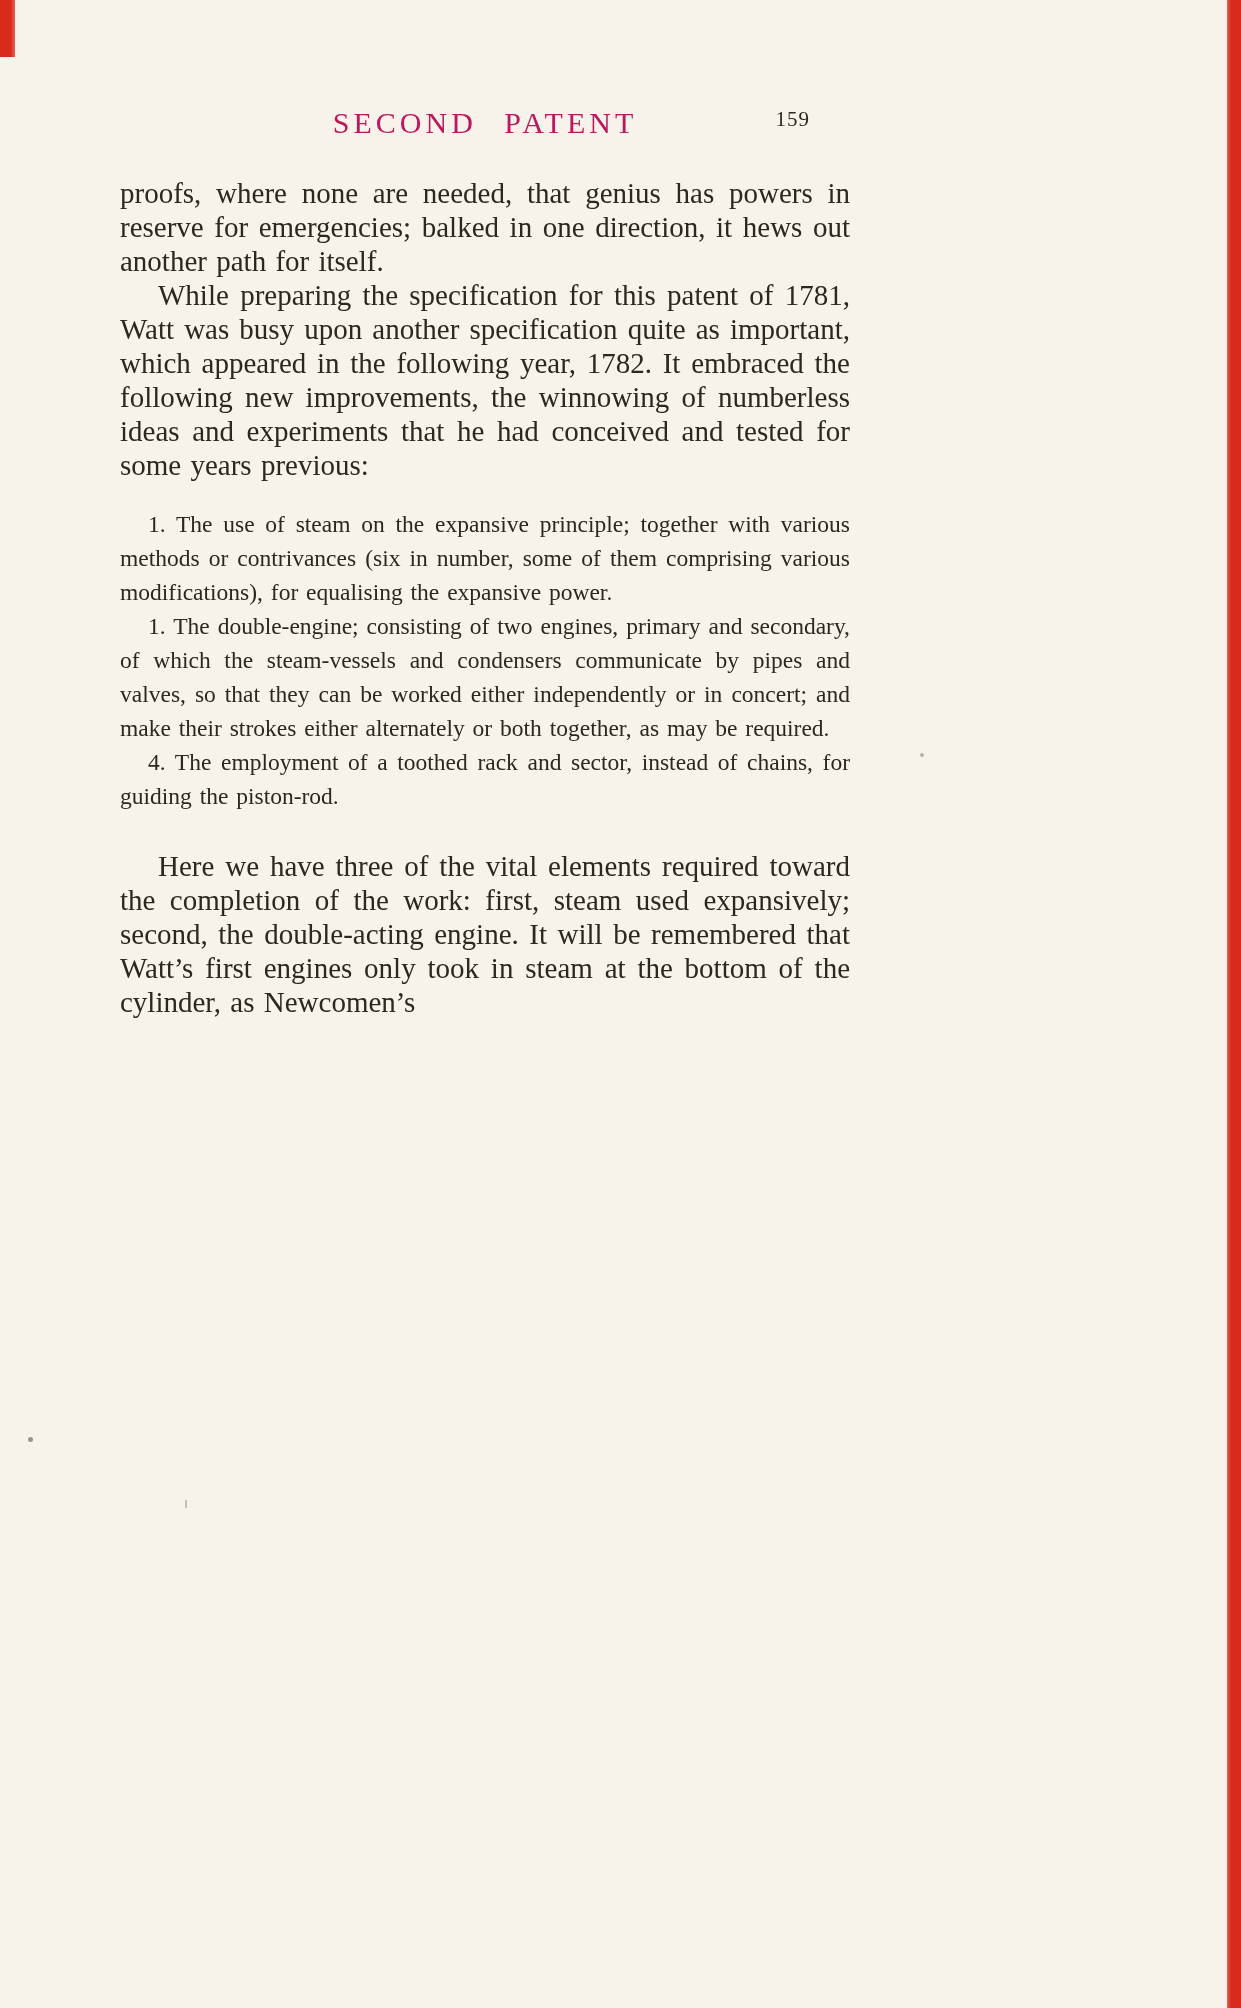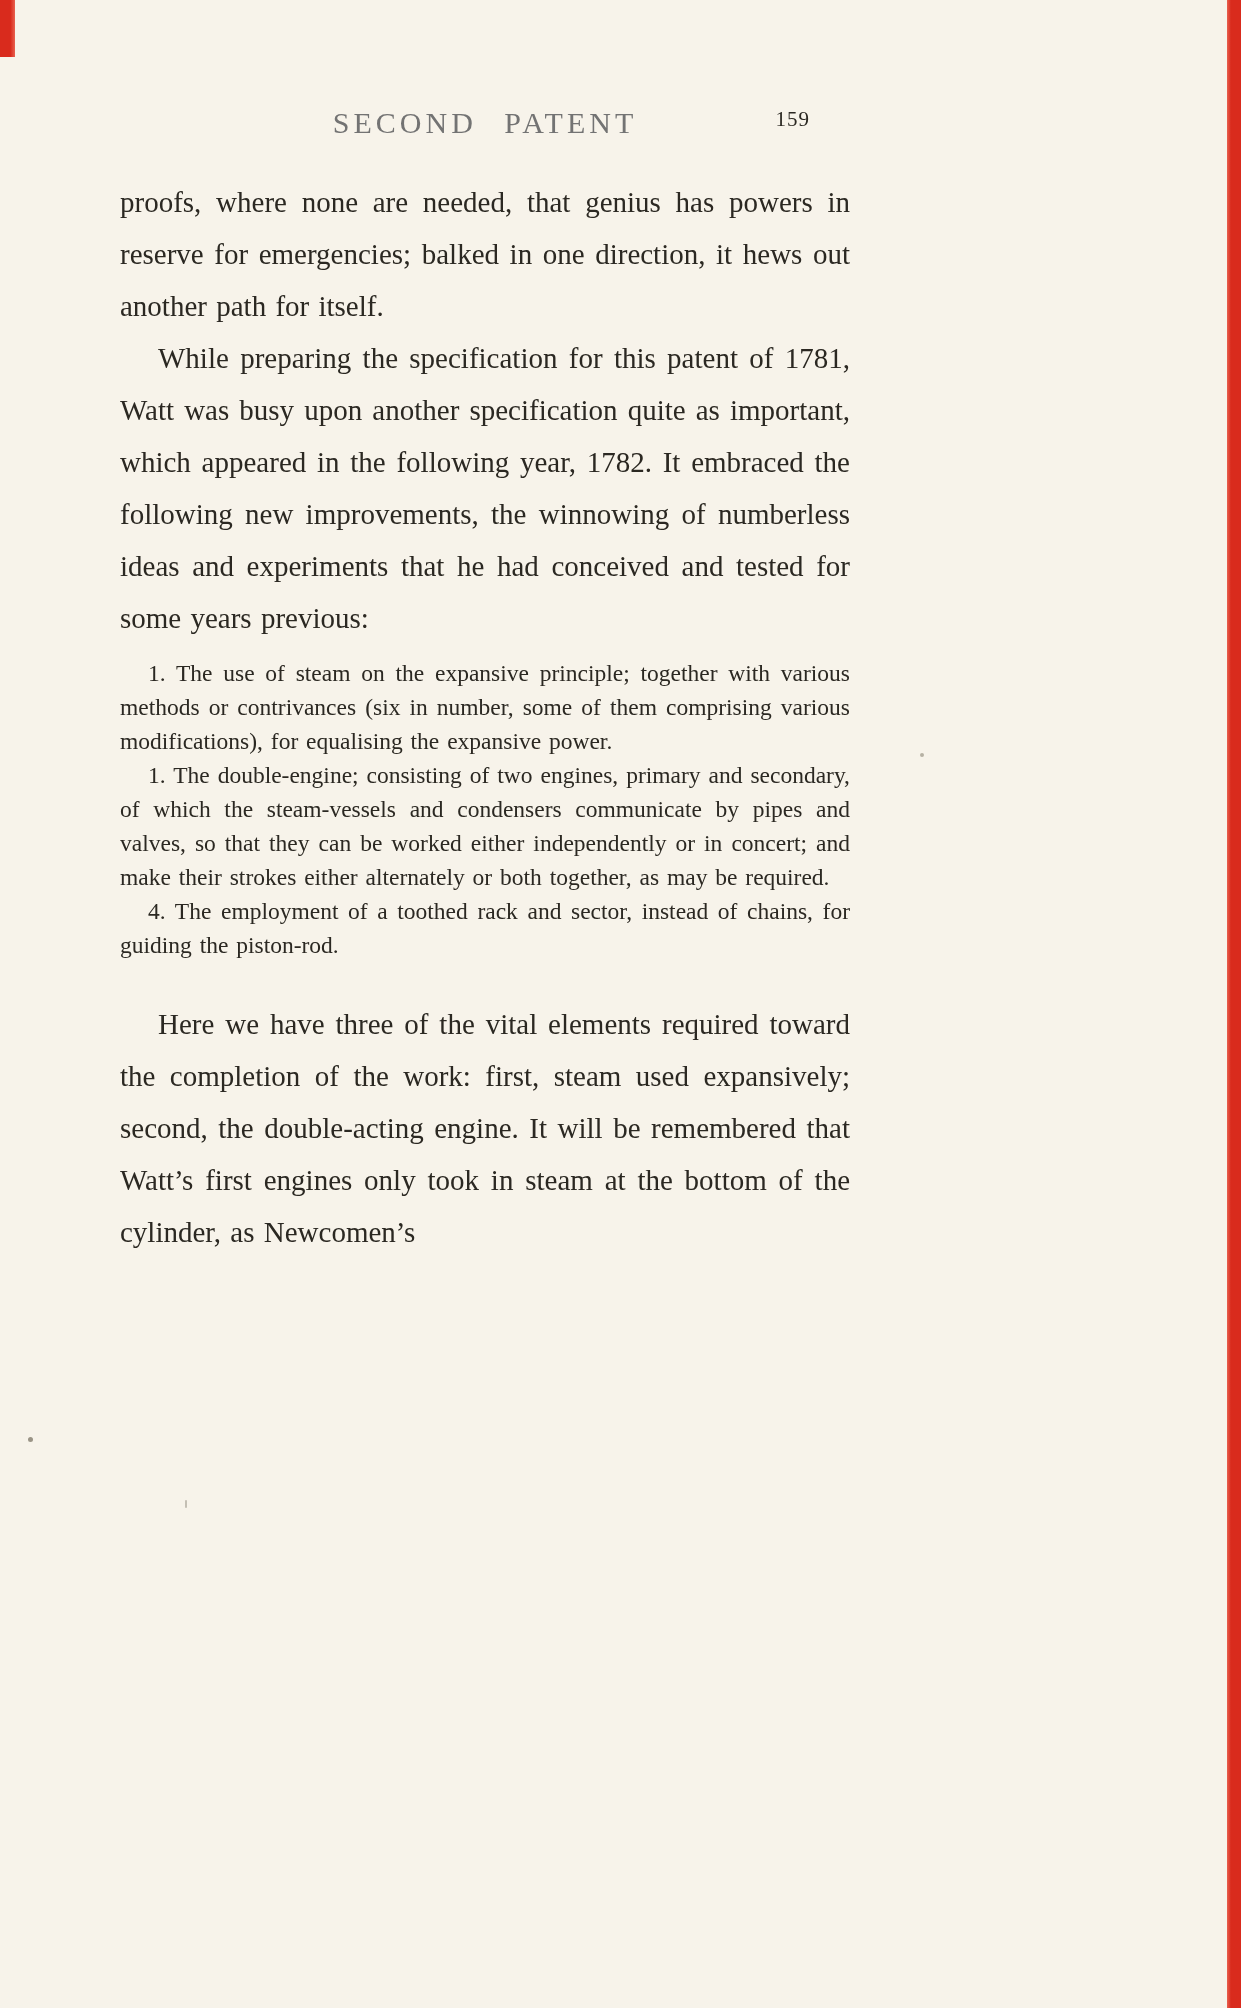--- a/index.html
+++ b/index.html
@@ -43,41 +43,41 @@
     position: relative;
     height: 44px;
     margin-bottom: 26px;
   }
   .running-title {
     display: block;
     text-align: center;
     font-size: 30px;
     letter-spacing: 4px;
     word-spacing: 16px;
-    color: #737373;
+    color: #be185d;
   }
   .folio {
     position: absolute;
     right: 40px;
     top: 1px;
     font-size: 21px;
     letter-spacing: 1px;
   }
   p { margin: 0; }
   .body-par {
     font-size: 29px;
-    line-height: 52px;
+    line-height: 34px;
     text-align: justify;
     text-justify: inter-word;
     word-spacing: 2px;
   }
   .indent { text-indent: 38px; font-family: Liberation Serif, serif; }
   .no-indent { text-indent: 0; }
   .improvements {
-    margin-top: 12px;
+    margin-top: 25px;
     margin-bottom: 36px;
   }
   .improvements p {
     font-size: 23.5px;
     line-height: 34px;
     text-align: justify;
     text-justify: inter-word;
     text-indent: 28px;
     word-spacing: 2px;
   }

